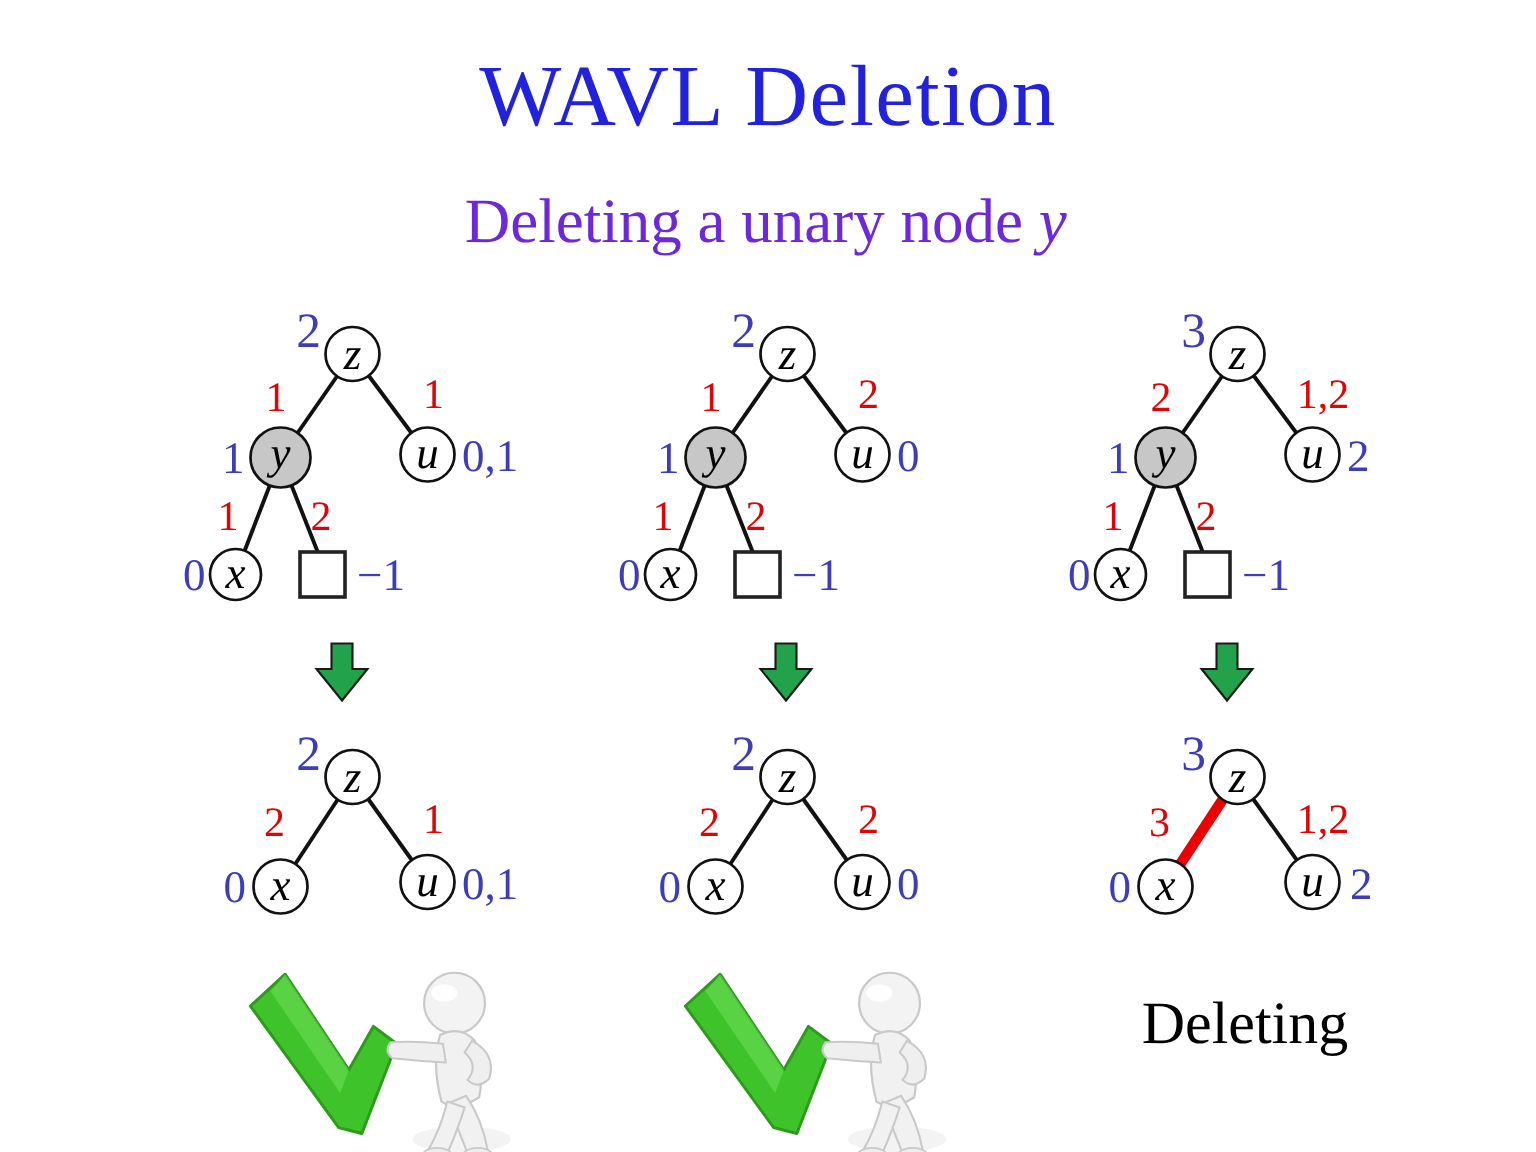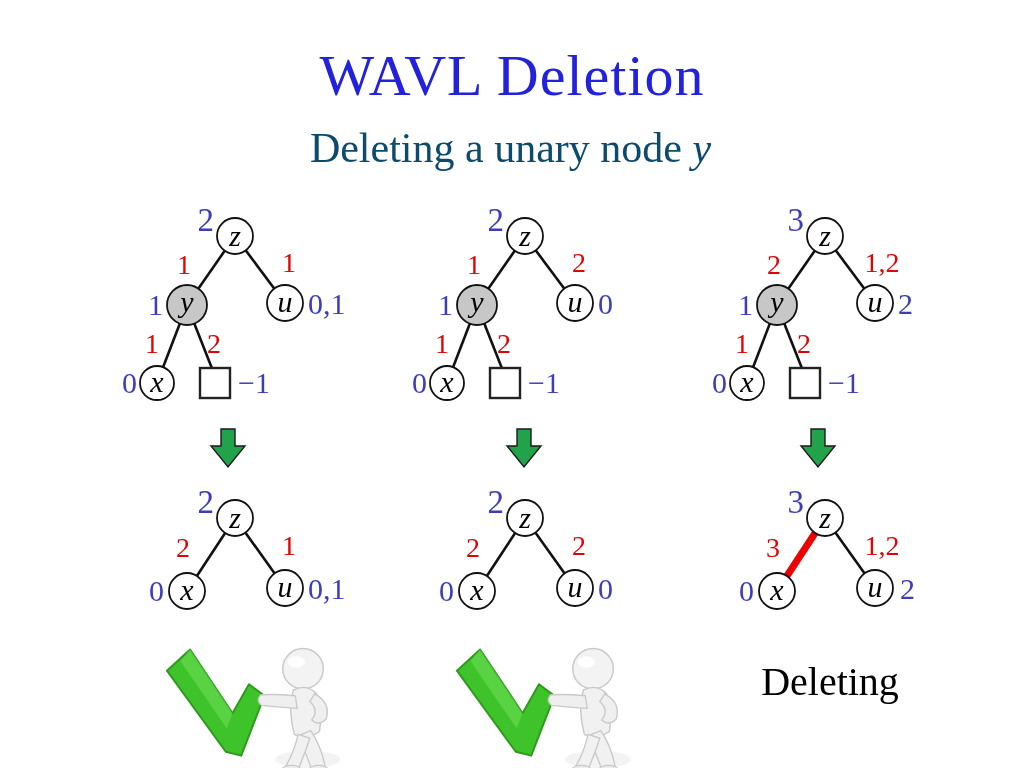--- a/index.html
+++ b/index.html
@@ -1,22 +1,22 @@
 <!DOCTYPE html>
 <html><head>
 <meta charset="utf-8">
 <style>
   html,body{margin:0;padding:0;}
   body{width:1024px;height:768px;overflow:hidden;background:#ffffff;
        font-family:"Liberation Serif", serif;position:relative;}
   .abs{position:absolute;}
-  .slide-title{top:42px;left:0;width:1024px;text-align:center;
+  .slide-title{top:30px;left:0;width:1024px;text-align:center;
                font-size:58px;color:#2222dd;letter-spacing:1px;}
   .slide-subtitle{top:124px;left:0;width:1021px;text-align:center;
-                  font-size:42px;color:#0c4a6e;}
+                  font-size:42px;color:#6d28d9;}
   .slide-subtitle .var{font-style:italic;}
   .problem-label{left:690px;top:658px;width:280px;text-align:center;
                  font-size:40px;color:#000;}
   svg{position:absolute;overflow:visible;}
   .tree-top{width:280px;height:220px;top:195px;}
   .tree-bottom{width:280px;height:160px;top:478px;}
   .col1{left:100px;} .col2{left:390px;} .col3{left:690px;}
   .arrow-svg{width:36px;height:40px;top:428px;}
   .a1{left:210px;} .a2{left:506px;} .a3{left:800px;}
   .cp-svg{width:200px;height:140px;top:634px;}

